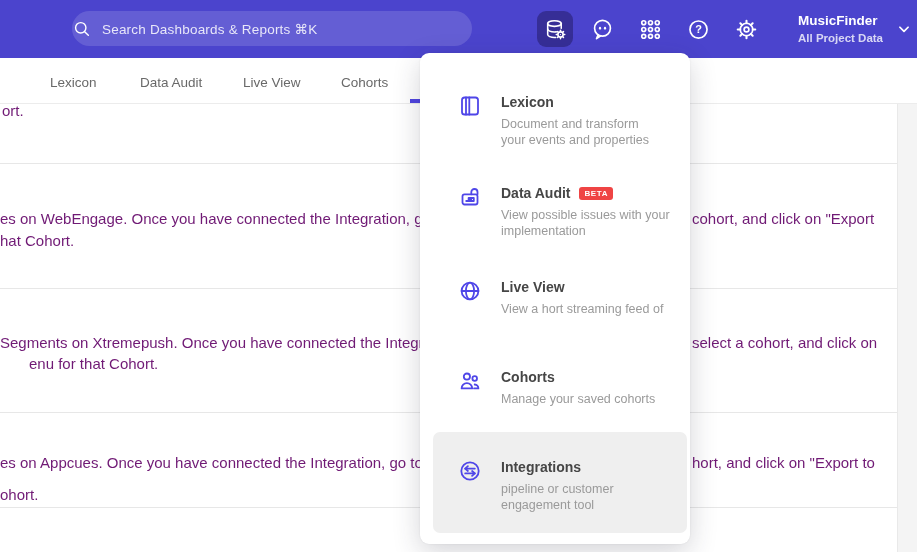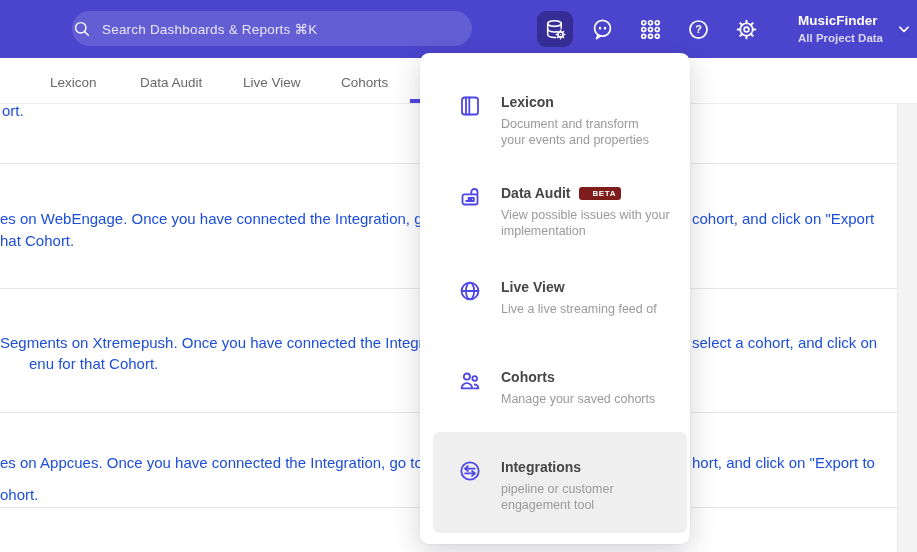--- a/index.html
+++ b/index.html
@@ -30,21 +30,21 @@
   .tab { position:absolute; top:17px; font-size:13.5px; color:#696969; cursor:pointer;
          white-space:nowrap; }
   .tab-lexicon   { left:50px; }
   .tab-dataaudit { left:140px; }
   .tab-liveview  { left:243px; }
   .tab-cohorts   { left:341px; }
   .tab-underline { position:absolute; left:410px; top:99px; width:28px; height:4px;
                    background:#4f44e0; z-index:3; }
 
   
-  .bgline { position:absolute; font-size:15px; color:#1d4ed8; white-space:nowrap;
+  .bgline { position:absolute; font-size:15px; color:#701a75; white-space:nowrap;
             z-index:1; }
   .bg-1 { left:2px;   top:102px; }
   .bg-2 { left:0px;   top:210px; }
   .bg-3 { left:692px; top:210px; }
   .bg-4 { left:0px;   top:232px; }
   .bg-5 { left:0px;   top:334px; }
   .bg-6 { left:692px; top:334px; }
   .bg-7 { left:0px;   top:355px;padding-left:29px; }
   .bg-8 { left:0px;   top:454px; }
   .bg-9 { left:692px; top:454px; }
@@ -62,22 +62,22 @@
   .menu-item { position:absolute; left:13px; width:254px; display:flex; gap:19px;
                padding-left:25px; cursor:pointer; }
   .mi-1 { top:39px; }  .mi-2 { top:130px; } .mi-3 { top:224px; } .mi-4 { top:314px; }
   .mi-5 { top:404px; }
   .menu-item .mi-icon { flex:0 0 24px; width:24px; height:24px; margin-top:2px; }
   .mi-title { font-size:14px; font-weight:bold; color:#464646; line-height:20px;
               white-space:nowrap; display:flex; align-items:center; }
   .mi-desc { font-size:12.5px; color:#9a9a9a; line-height:15.5px; margin-top:5px; }
   .hl-box { position:absolute; left:13px; top:379px; width:254px; height:101px;
             border-radius:7px; background:#efefef; }
-  .beta { display:inline-block; margin-left:9px; padding:2px 5px 1px 13px;
-          background:#7f1d1d; color:#ffffff; font-size:8px; font-weight:bold;
+  .beta { display:inline-block; margin-left:9px; padding:2px 5px 1px 5px;
+          background:#ef4444; color:#ffffff; font-size:8px; font-weight:bold;
           letter-spacing:.6px; border-radius:3px; line-height:10px; }
 </style>
 </head>
 <body>
 
 <div class="stage">
 
   <span class="bgline bg-1">ort.</span>
   <div class="divider dv-1"></div>
   <span class="bgline bg-2">es on WebEngage. Once you have connected the Integration, go to the</span>
@@ -224,21 +224,21 @@
 
     <div class="menu-item mi-3">
       <svg class="mi-icon" viewBox="0 0 24 24" fill="none" stroke="#4f46e8" stroke-width="1.8" stroke-linecap="round">
         <circle cx="12" cy="12" r="8.4"></circle>
         <line x1="3.6" y1="12" x2="20.4" y2="12"></line>
         <ellipse cx="12" cy="12" rx="4.1" ry="8.4"></ellipse>
       </svg>
       <div>
         <div class="mi-title">Live View</div>
         <div class="mi-desc">
-          <div>Live a live streaming feed of</div>
+          <div>View a hort streaming feed of</div>
         </div>
       </div>
     </div>
 
     <div class="menu-item mi-4">
       <svg class="mi-icon" viewBox="0 0 24 24" fill="none" stroke="#4f46e8" stroke-width="1.8" stroke-linecap="round" stroke-linejoin="round">
         <circle cx="8.9" cy="7.6" r="3.1"></circle>
         <circle cx="16.7" cy="9.5" r="2.3"></circle>
         <path d="M3.6 19.4 a5.3 5.3 0 0 1 10.6 0 z"></path>
         <path d="M16 19.4 h4.4 a3.9 3.9 0 0 0 -3.7 -3.9"></path>

